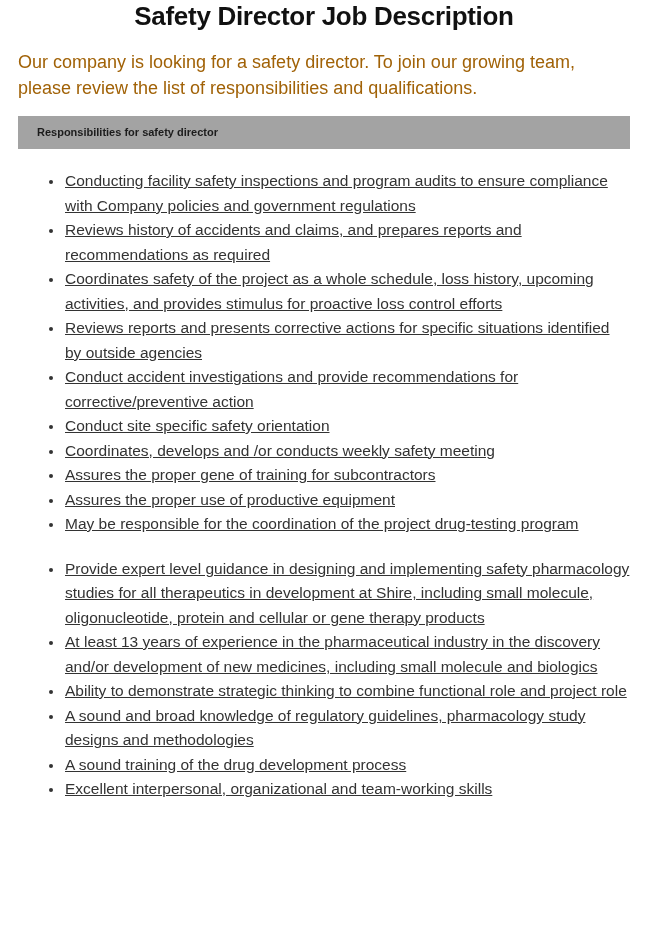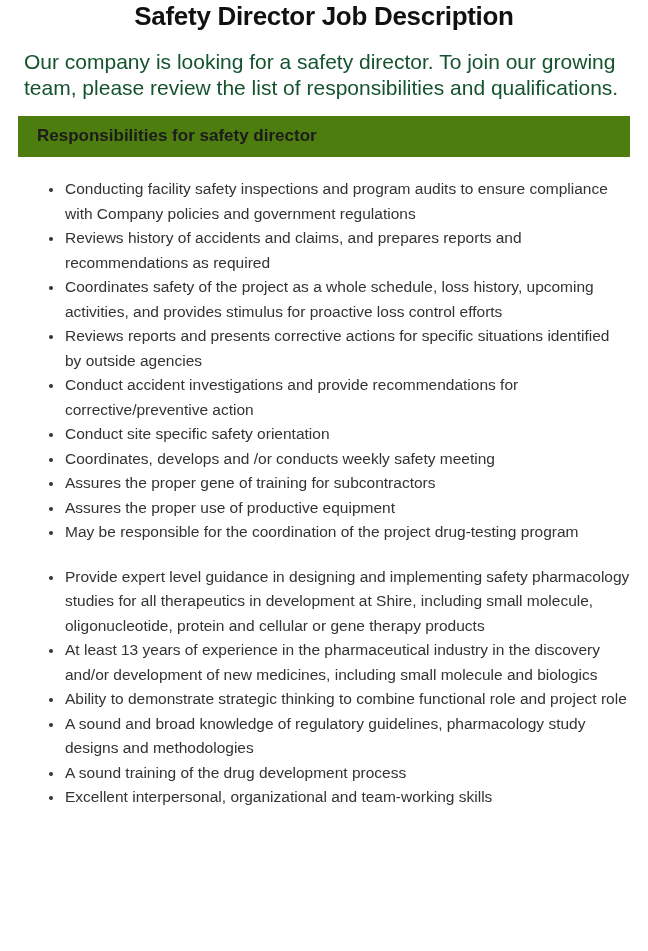--- a/index.html
+++ b/index.html
@@ -20,44 +20,45 @@
   h1.title {
     margin: 0;
     text-align: center;
     font-size: 26px;
     line-height: 32px;
     font-weight: 700;
     color: #111111;
     letter-spacing: -0.3px;
   }
   p.intro {
-    margin: 17px 0 0 6px;
-    font-size: 21px;
+    margin: 17px 0 0 0;
+    font-size: 18px;
     line-height: 26px;
     max-width: 600px;
-    color: #14532d;
+    color: #a16207;
   }
   .section-header {
     margin-top: 15px;
-    background: #4d7c0f;
-    font-size: 17px;
+    background: #a3a3a3;
+    font-size: 11px;
     font-weight: 700;
     color: #1c1c1c;
     padding: 10px 19px 11px 19px;
   }
   ul.bullet-list {
     margin: 20px 0 0 0;
     padding: 0 0 0 46px;
     font-size: 15.5px;
     line-height: 24.5px;
     color: #333333;
   }
   ul.bullet-list li {
     padding-left: 1px;
     max-width: 566px;
+    text-decoration: underline;
   }
   ul.bullet-list li::marker {
     font-size: 13px;
   }
   section + section {
     margin-top: 19px;
   }
 </style>
 </head>
 <body>

